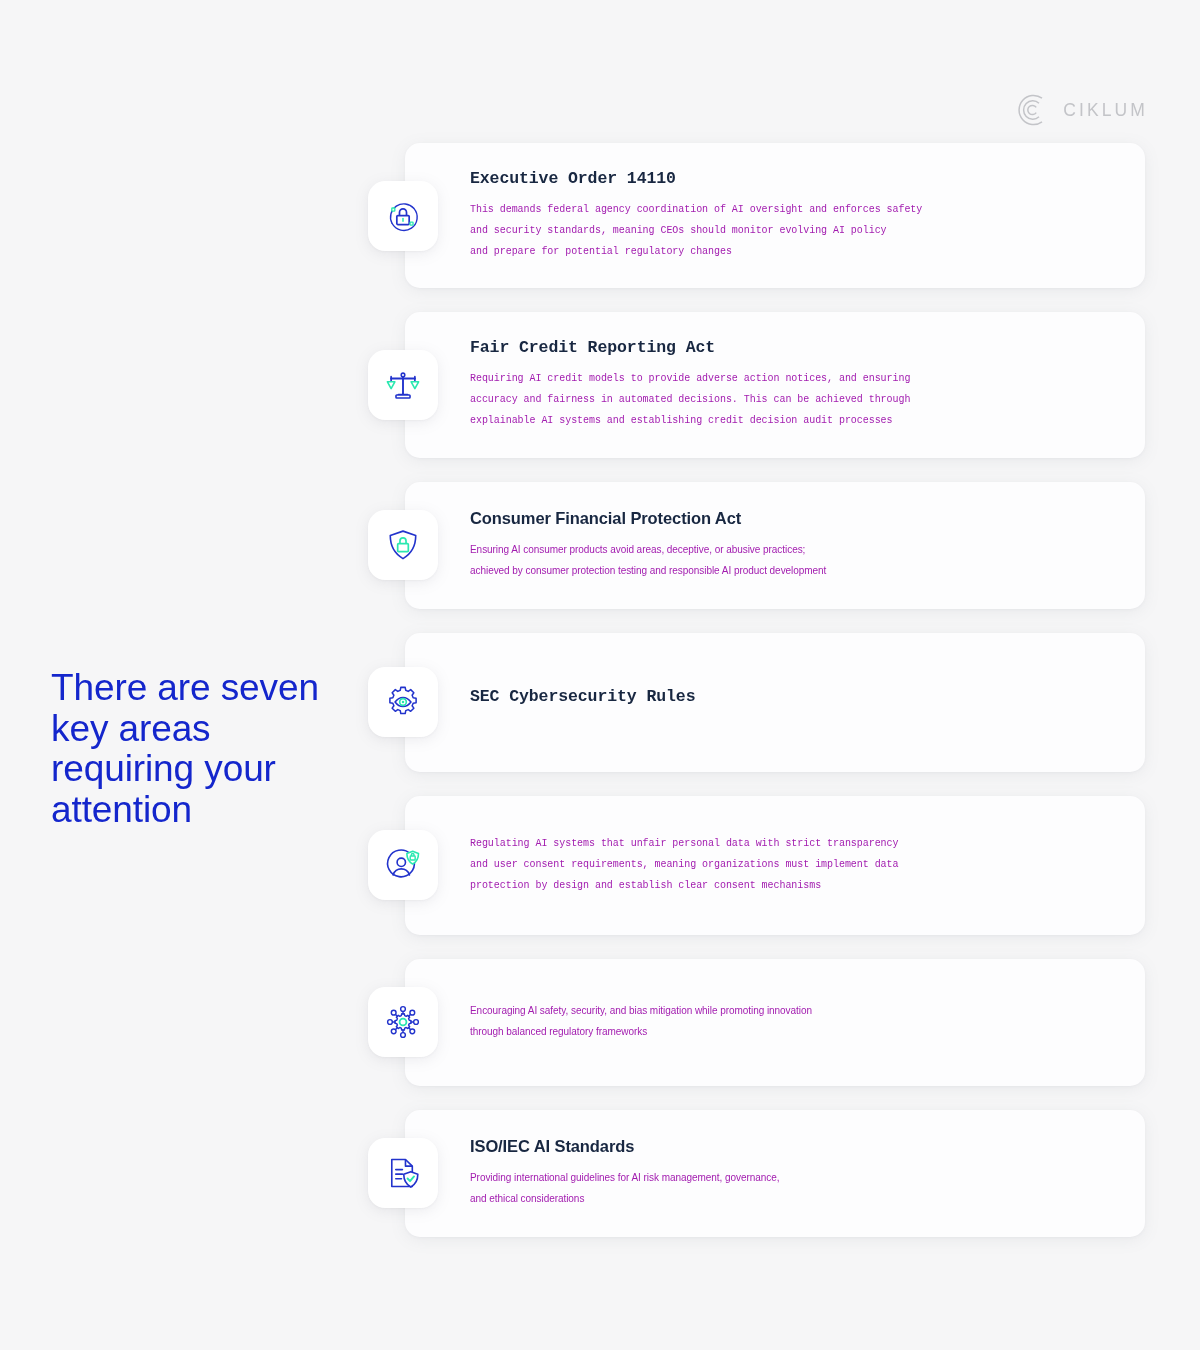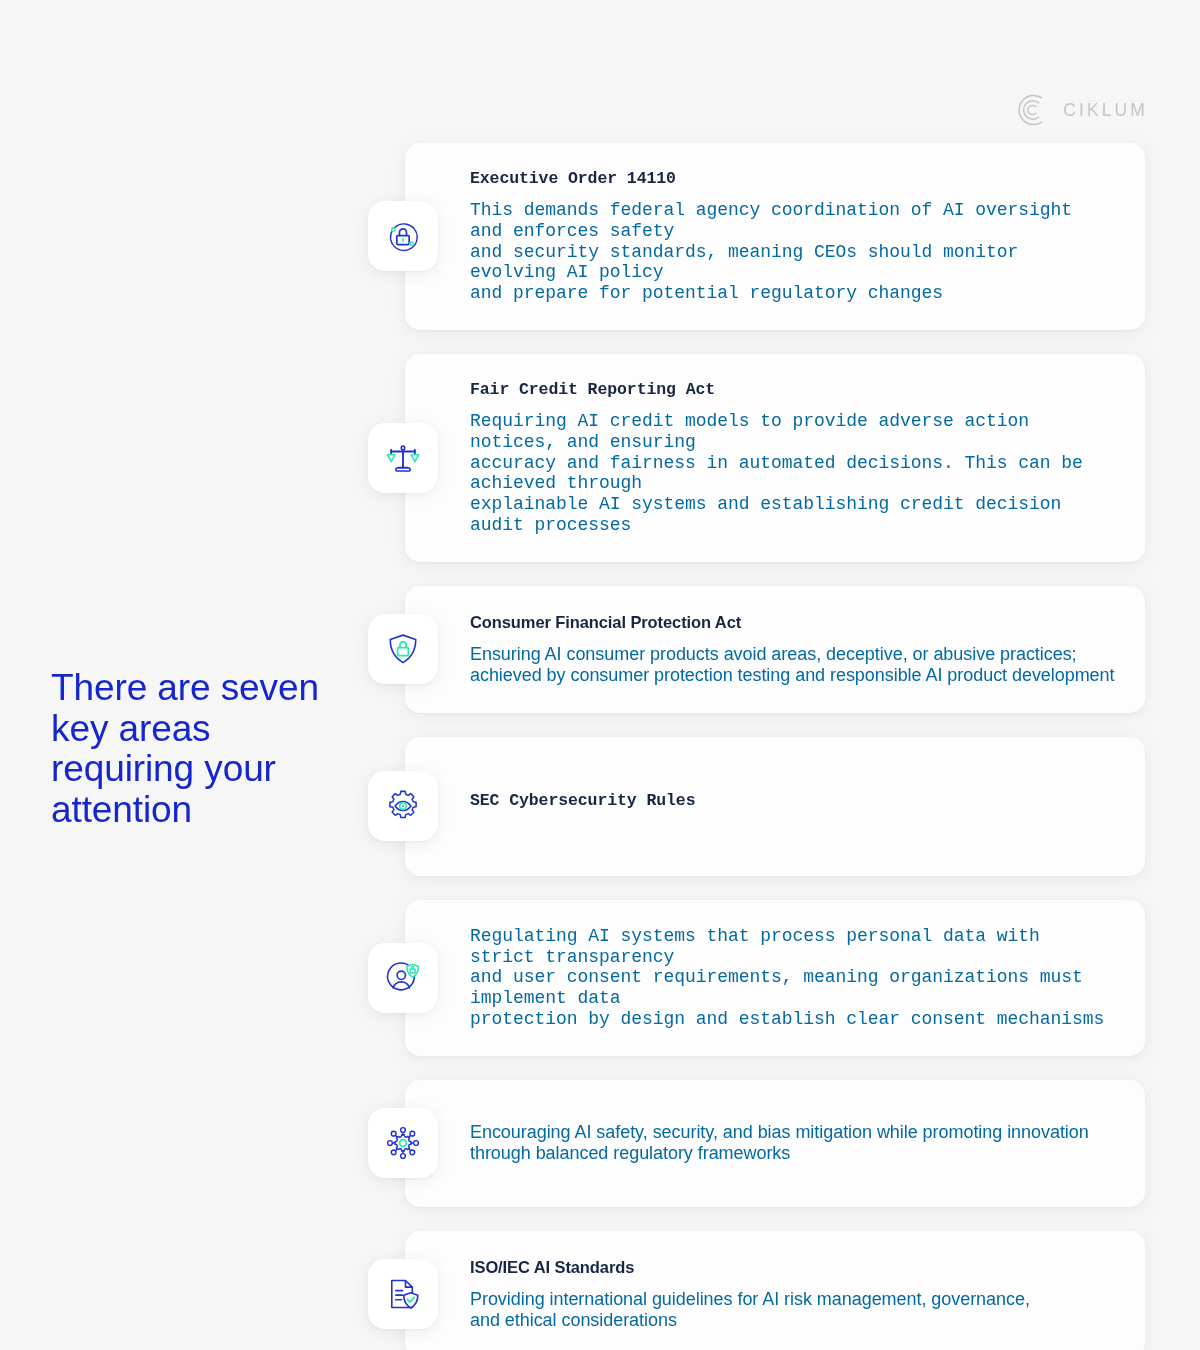--- a/index.html
+++ b/index.html
@@ -91,23 +91,23 @@
   .icon-tile svg { display: block; }
 
   .card-title {
     font-size: 16.5px;
     font-weight: 700;
     color: #182741;
     letter-spacing: -0.1px;
     margin-bottom: 12px;
   }
   .card-body {
-    font-size: 18px;
+    font-size: 10px;
     line-height: 20.8px;
-    color: #0369a1;
+    color: #a21caf;
     white-space: pre-line;
     letter-spacing: -0.05px;
   }
 
   
   .card.h-tall  { min-height: 139px; font-family: Liberation Mono, monospace; }
   .card.h-short { min-height: 127px; }
 </style>
 </head>
 <body>
@@ -193,21 +193,21 @@
     <div class="icon-tile">
       <svg viewBox="0 0 40 40" width="38" height="38" fill="none">
         <path d="M27.6 8.1A14.1 14.1 0 1 0 31.8 16" stroke="#2233cc" stroke-width="1.7" stroke-linecap="round"></path>
         <circle cx="18.2" cy="17.2" r="4.4" stroke="#2233cc" stroke-width="1.7"></circle>
         <path d="M9.6 30.4c1.4-4 4.6-6.3 8.6-6.3s7.2 2.3 8.6 6.3" stroke="#2233cc" stroke-width="1.7" stroke-linecap="round"></path>
         <path d="M30.2 5.6l6.1 2.2c0 5.2-2.1 8.8-6.1 11.1-4-2.3-6.1-5.9-6.1-11.1l6.1-2.2z" fill="#ffffff" stroke="#2ae8b0" stroke-width="1.7" stroke-linejoin="round"></path>
         <rect x="27.6" y="10.6" width="5.2" height="4.2" rx="0.7" stroke="#2ae8b0" stroke-width="1.5"></rect>
         <path d="M28.8 10.5V9.3a1.4 1.4 0 0 1 2.8 0v1.2" stroke="#2ae8b0" stroke-width="1.5"></path>
       </svg>
     </div>
-    <div class="card-body">Regulating AI systems that process personal data with strict transparency
+    <div class="card-body">Regulating AI systems that unfair personal data with strict transparency
 and user consent requirements, meaning organizations must implement data
 protection by design and establish clear consent mechanisms</div>
   </div>
 
   <div class="card h-short">
     <div class="icon-tile">
       <svg viewBox="0 0 40 40" width="38" height="38" fill="none">
         <g stroke="#2233cc" stroke-width="1.5">
           <path d="M20 8.4v4M20 27.6v4M8.4 20h4M27.6 20h4M11.9 11.9l2.8 2.8M25.3 25.3l2.8 2.8M28.1 11.9l-2.8 2.8M14.7 25.3l-2.8 2.8"></path>
         </g>

